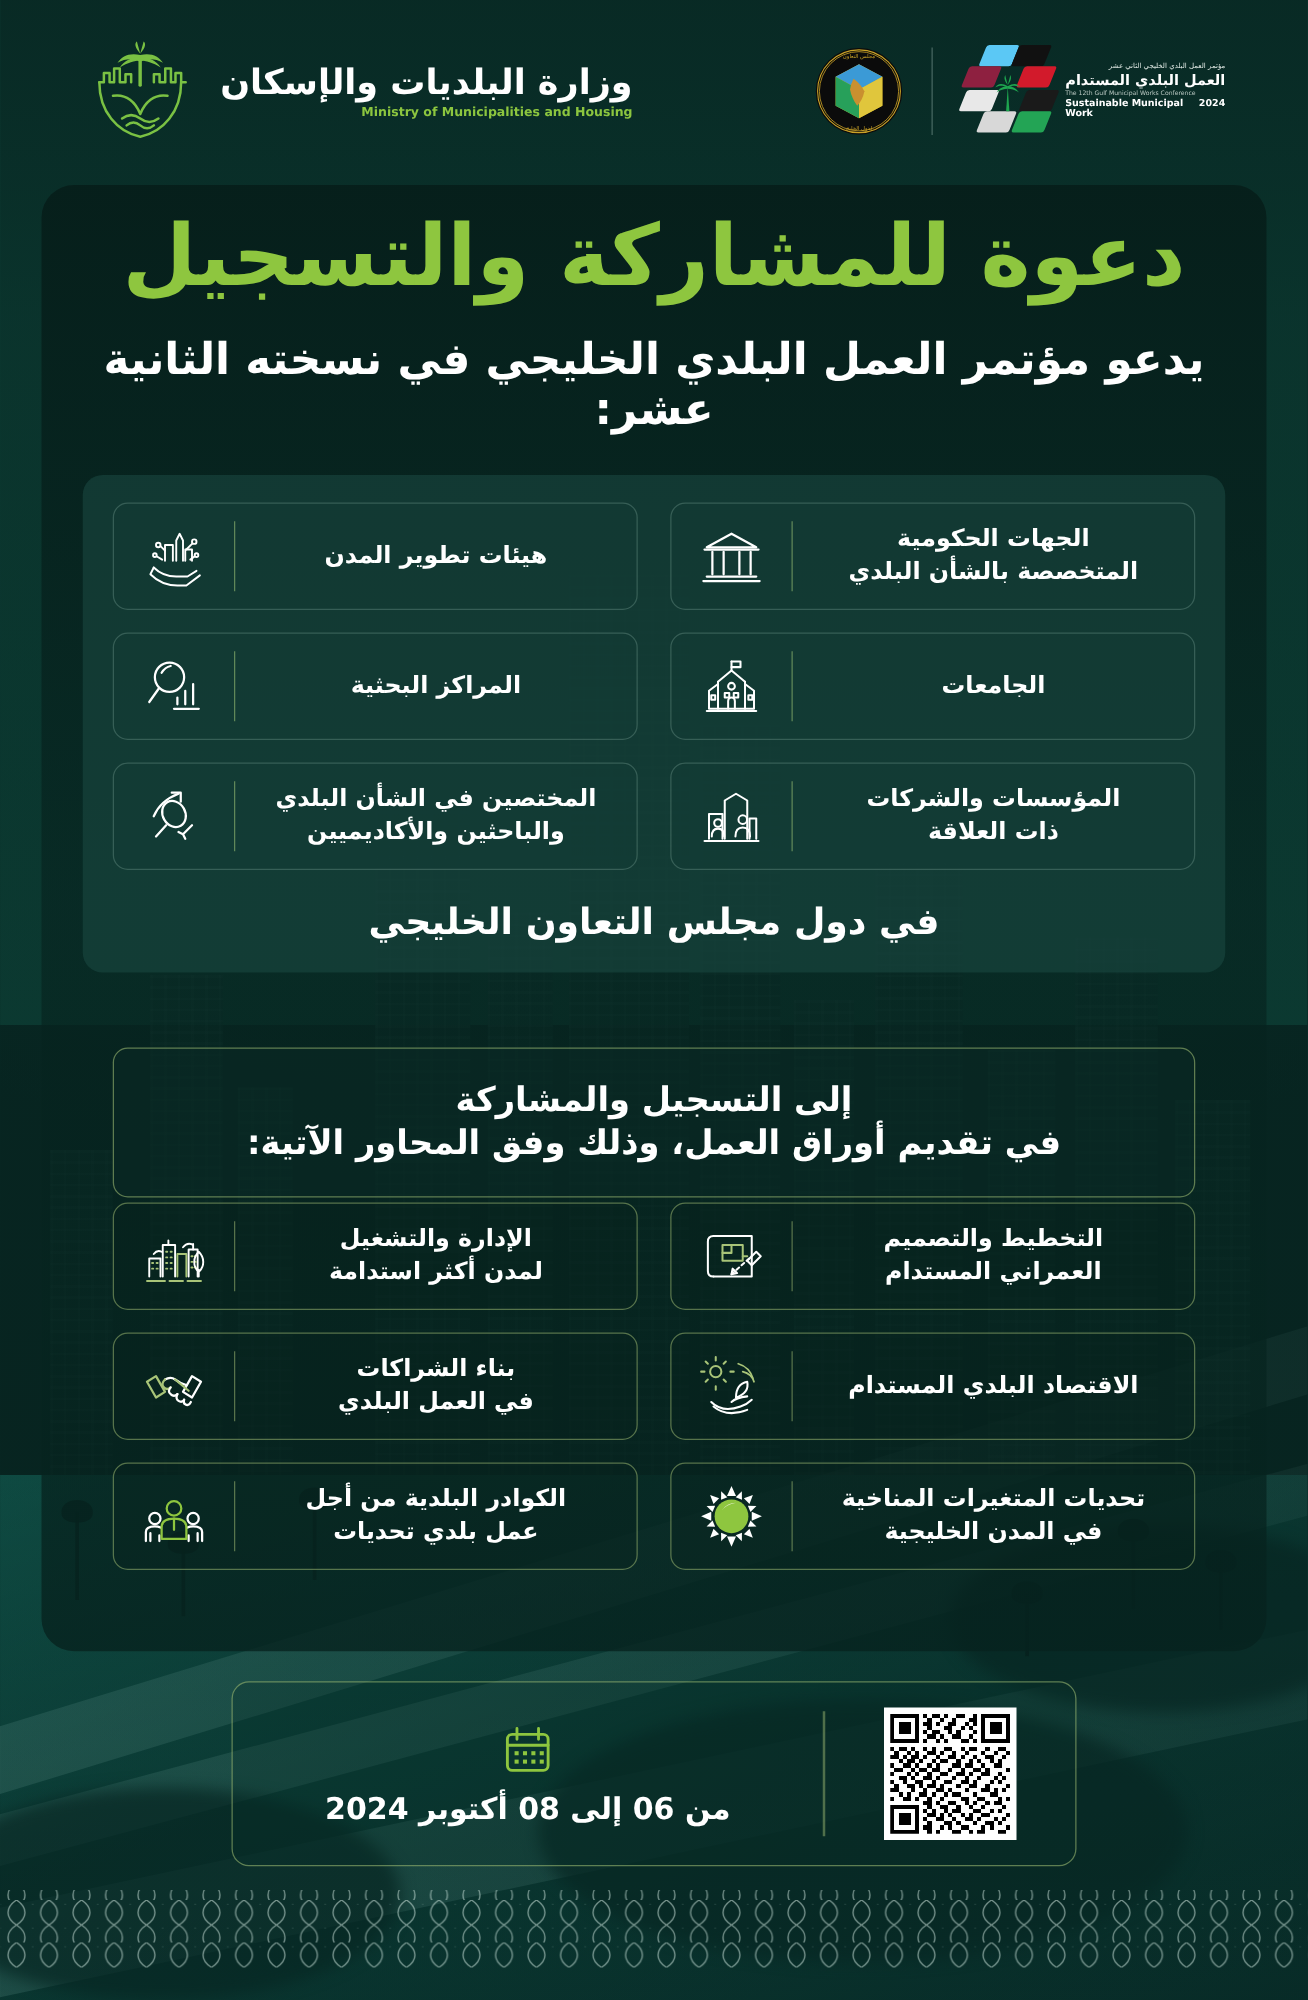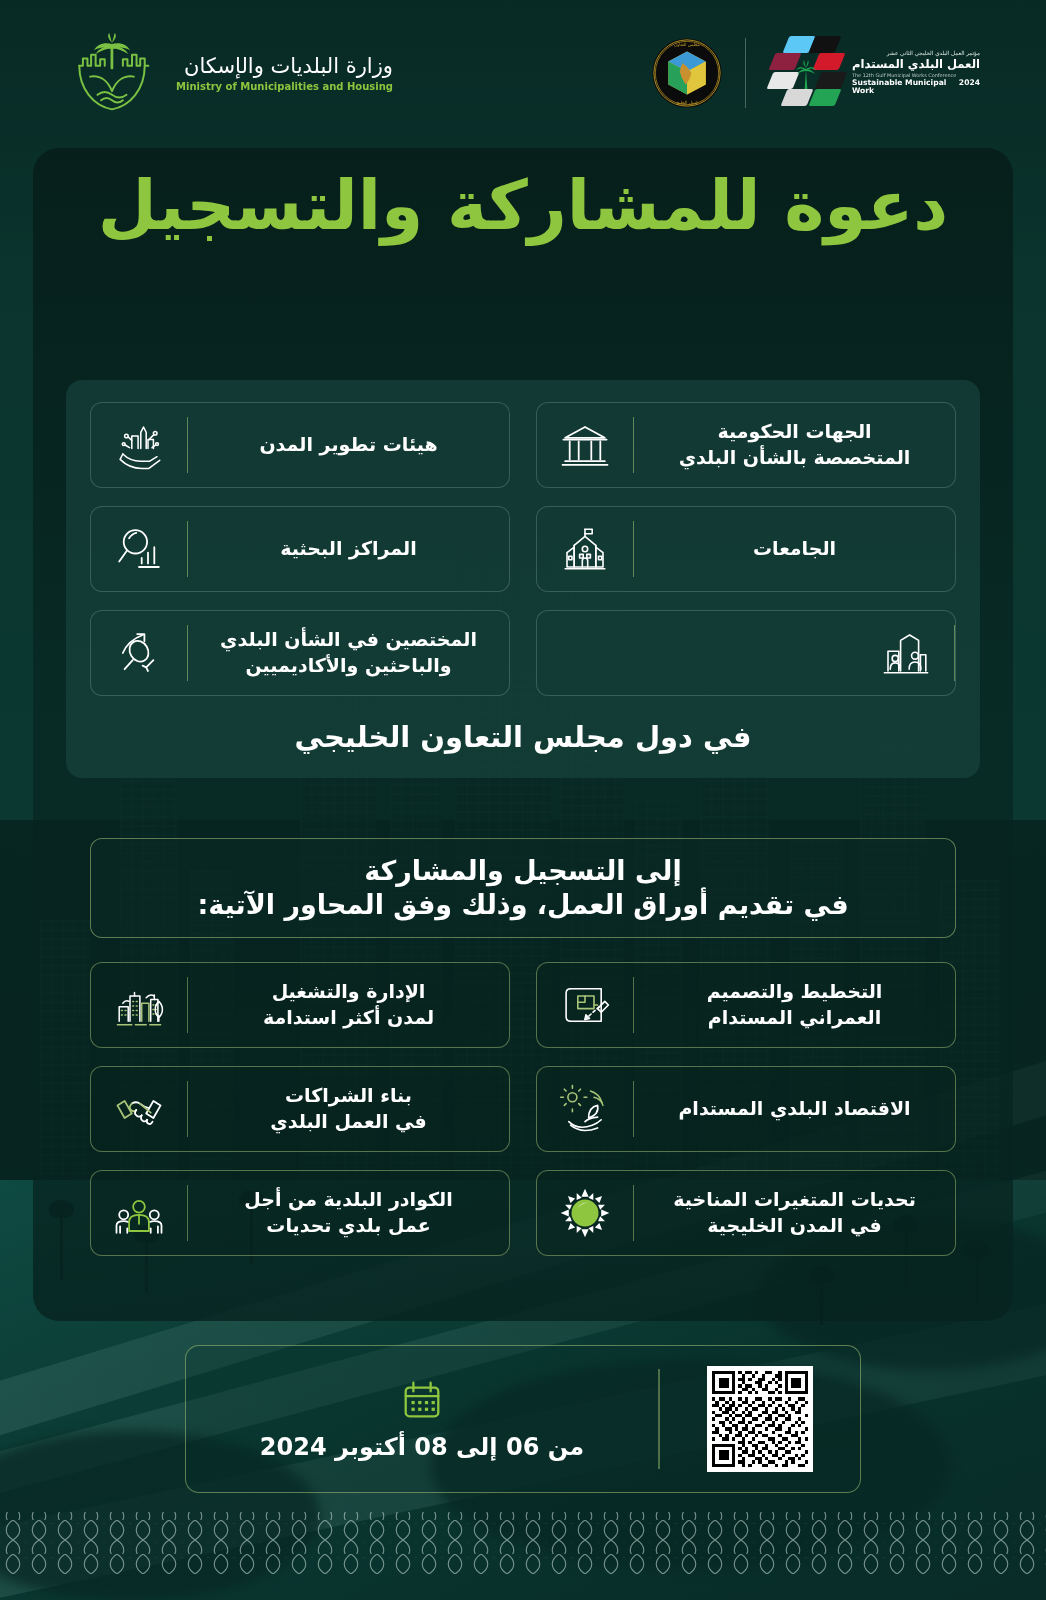--- a/index.html
+++ b/index.html
@@ -104,21 +104,21 @@
                   display:flex; justify-content:space-between; width:128px;}
 
   .hdr-divider { width:1px; height:70px; background:rgba(190,215,205,.35); }
 
   
   .gcc { width:72px; height:72px; flex:none; }
 
   
   .ministry { display:flex; align-items:center; gap:18px; }
   .min-txt { text-align:right; line-height:1.15; }
-  .min-ar { font-size:21px; font-weight:normal; color:#ffffff; letter-spacing:-.2px; }
+  .min-ar { font-size:28px; font-weight:bold; color:#ffffff; letter-spacing:-.2px; }
   .min-en { font-size:10px; font-weight:bold; color:#8cc63f; margin-top:3px; direction:ltr; }
   .min-logo { width:92px; height:80px; flex:none; }
 
   
   .panel {
     position:absolute; left:33px; top:148px; width:980px; height:1173px;
     border-radius:26px; z-index:3;
     background:linear-gradient(180deg,
         rgba(6,30,26,.93) 0%,
         rgba(6,32,28,.80) 22%,
@@ -168,21 +168,21 @@
   .card .ico svg { width:54px; height:54px; }
 
   .gcc-line {
     position:absolute; top:720px; left:0; right:0; z-index:7;
     text-align:center; font-size:29px; font-weight:bold; color:#ffffff;
     letter-spacing:-.3px;
   }
 
   
   .banner {
-    position:absolute; left:90px; top:838px; width:866px; height:100px;
+    position:absolute; left:90px; top:838px; width:866px; height:120px;
     border:1px solid rgba(168,196,120,.55); border-radius:12px;
     background:rgba(10,42,37,.45);
     display:flex; flex-direction:column; align-items:center; justify-content:center;
     z-index:7; padding:0 8px;
   }
   .banner .l1 { font-size:27px; font-weight:bold; color:#ffffff; line-height:1.25;}
   .banner .l2 { font-size:27px; font-weight:bold; color:#ffffff; line-height:1.25;}
 
   
   .block2 {
@@ -344,20 +344,21 @@
           <path d="M50 14 C58 14 64 17 68 23 C61 19 55 17 50 17 Z"></path>
         </g>
       </svg>
     </div>
   </div>
 
   <div class="panel"></div>
 
   <div class="title-wrap">
     <div class="big-title">دعوة للمشاركة والتسجيل</div>
+    <div class="sub-title">يدعو مؤتمر العمل البلدي الخليجي في نسخته الثانية عشر:</div>
   </div>
 
   <div class="block1">
     <div class="grid">
 
       <div class="card">
         <div class="label">
           <span><span>الجهات الحكومية</span><br><span>المتخصصة بالشأن البلدي</span></span>
         </div>
         <div class="sep"></div>
@@ -427,20 +428,23 @@
             <circle cx="26" cy="22" r="13"></circle>
             <path d="M19 18 q3 -5 8 -6"></path>
             <path d="M16.5 32 L8 44"></path>
             <path d="M33 46 v-6 M40 46 v-12 M47 46 v-18"></path>
             <path d="M30 50 h22"></path>
           </svg>
         </div>
       </div>
 
       <div class="card">
+        <div class="label">
+          <span><span>المؤسسات والشركات</span><br><span>ذات العلاقة</span></span>
+        </div>
         <div class="sep"></div>
         <div class="ico">
           <svg viewBox="0 0 60 60" fill="none" stroke="#ffffff" stroke-width="1.8" stroke-linecap="round" stroke-linejoin="round">
             <path d="M10 50 v-22 h12 v22"></path>
             <path d="M24 50 v-34 l10 -6 l10 6 v34"></path>
             <path d="M46 50 v-18 h6 v18"></path>
             <circle cx="18" cy="36" r="3.4"></circle>
               <path d="M12.5 48 q0 -7 5.5 -7 q5.5 0 5.5 7"></path>
             <circle cx="40" cy="33" r="3.8"></circle>
               <path d="M33.5 48 q0 -8 6.5 -8 q6.5 0 6.5 8"></path>

